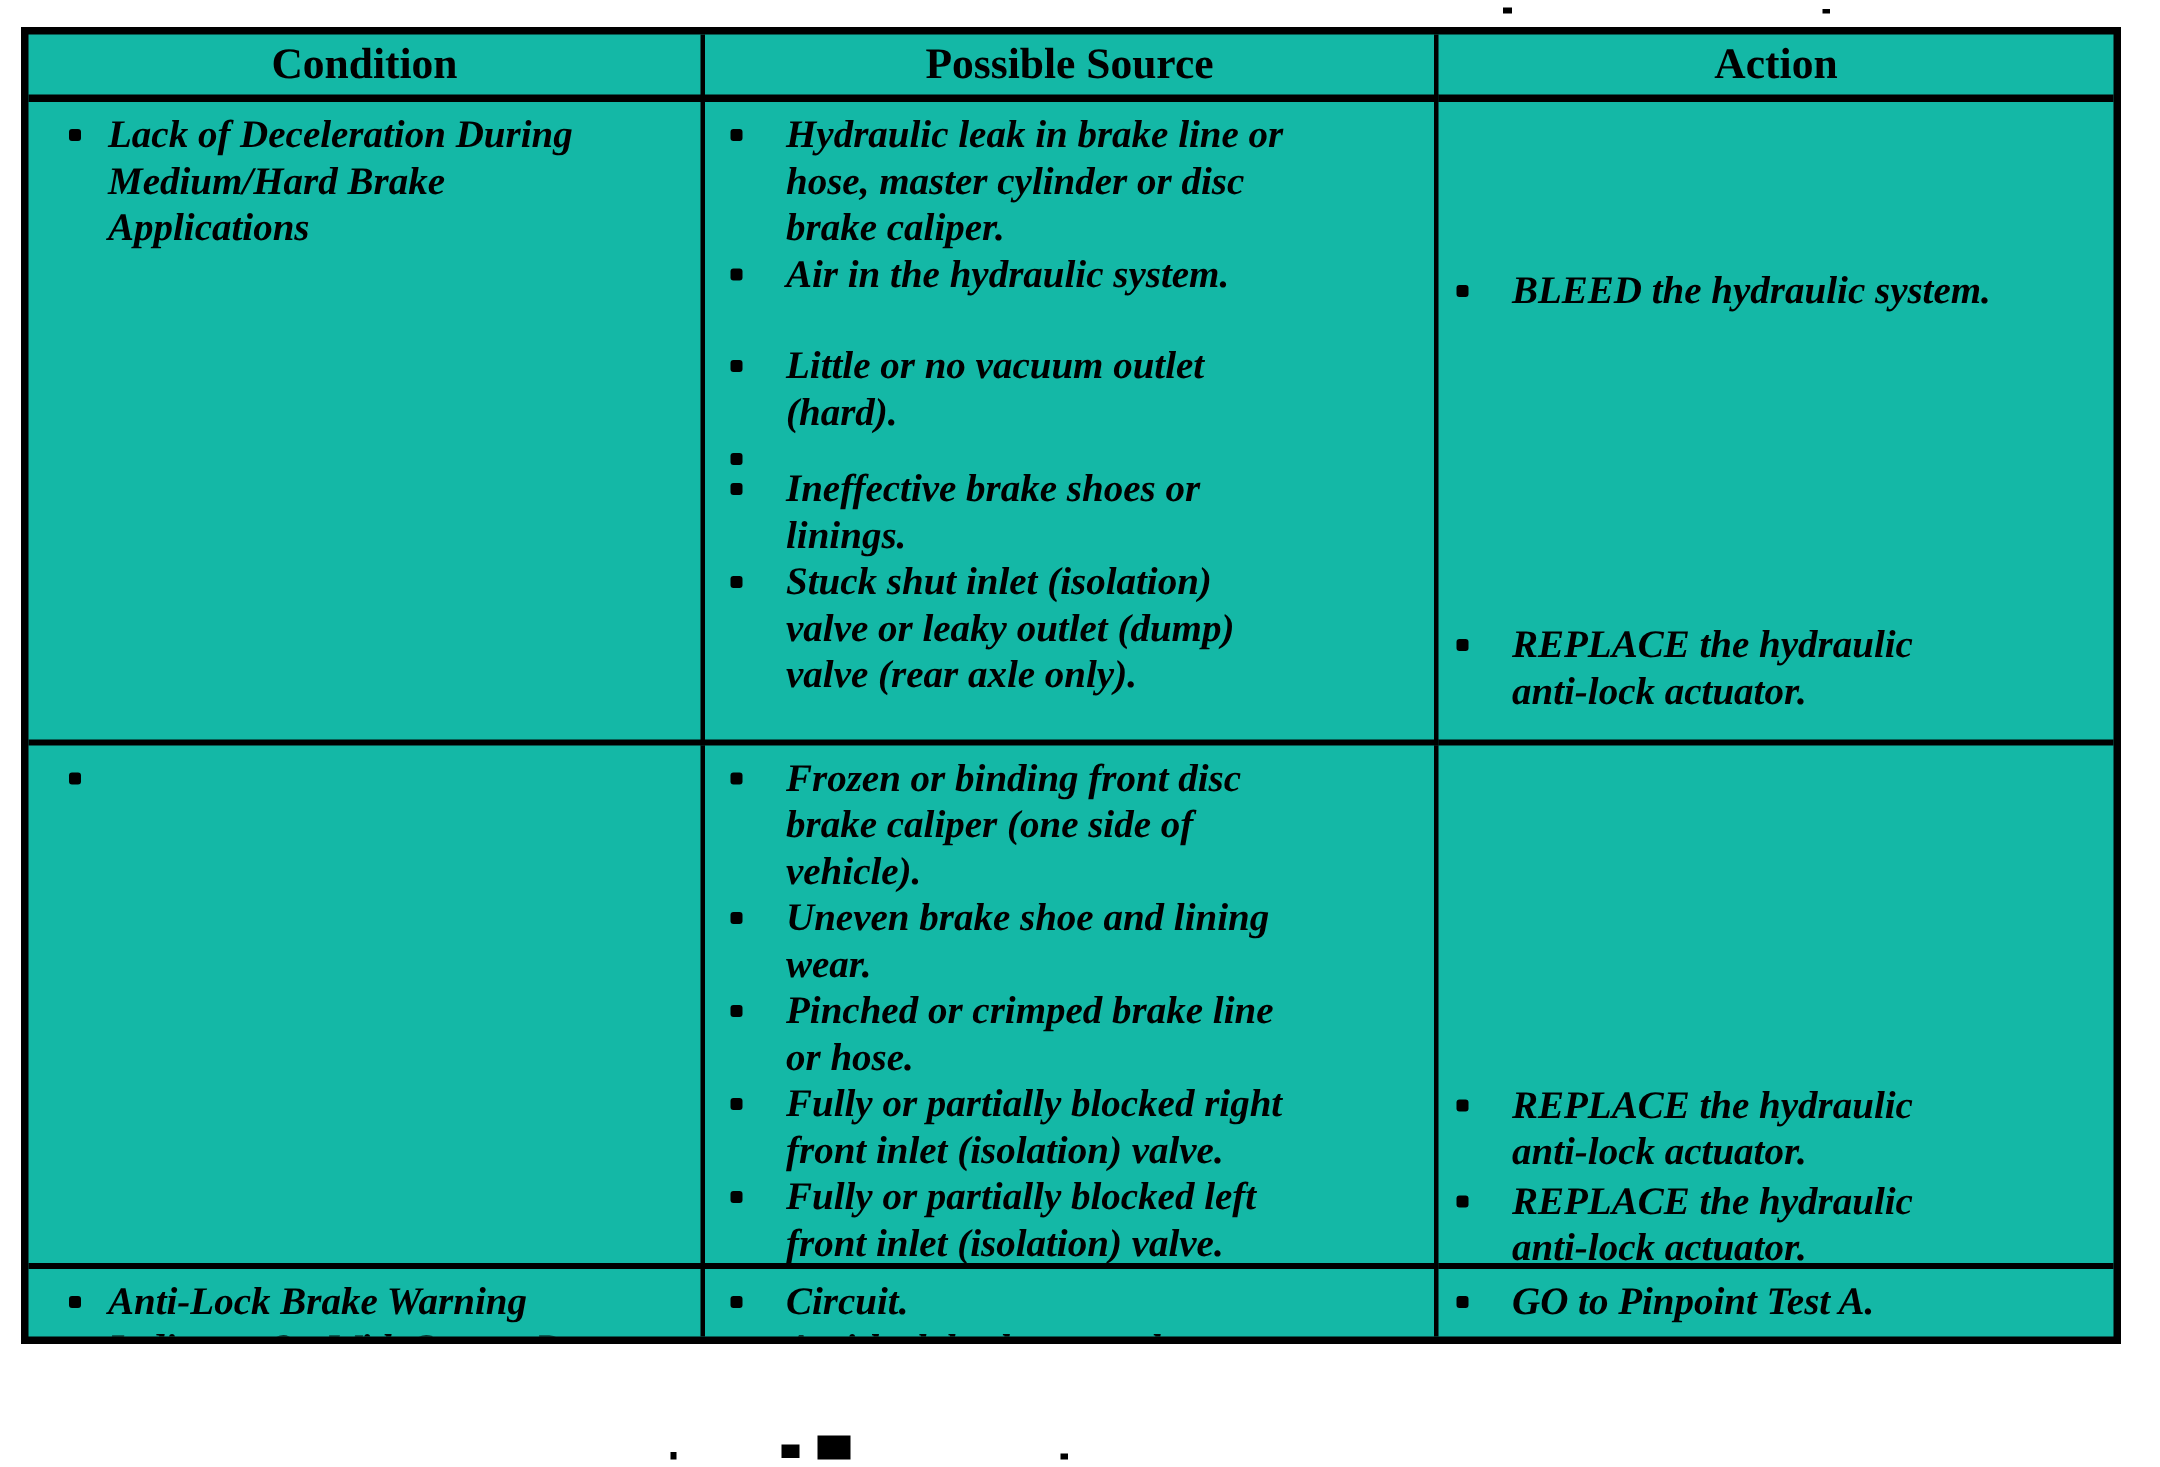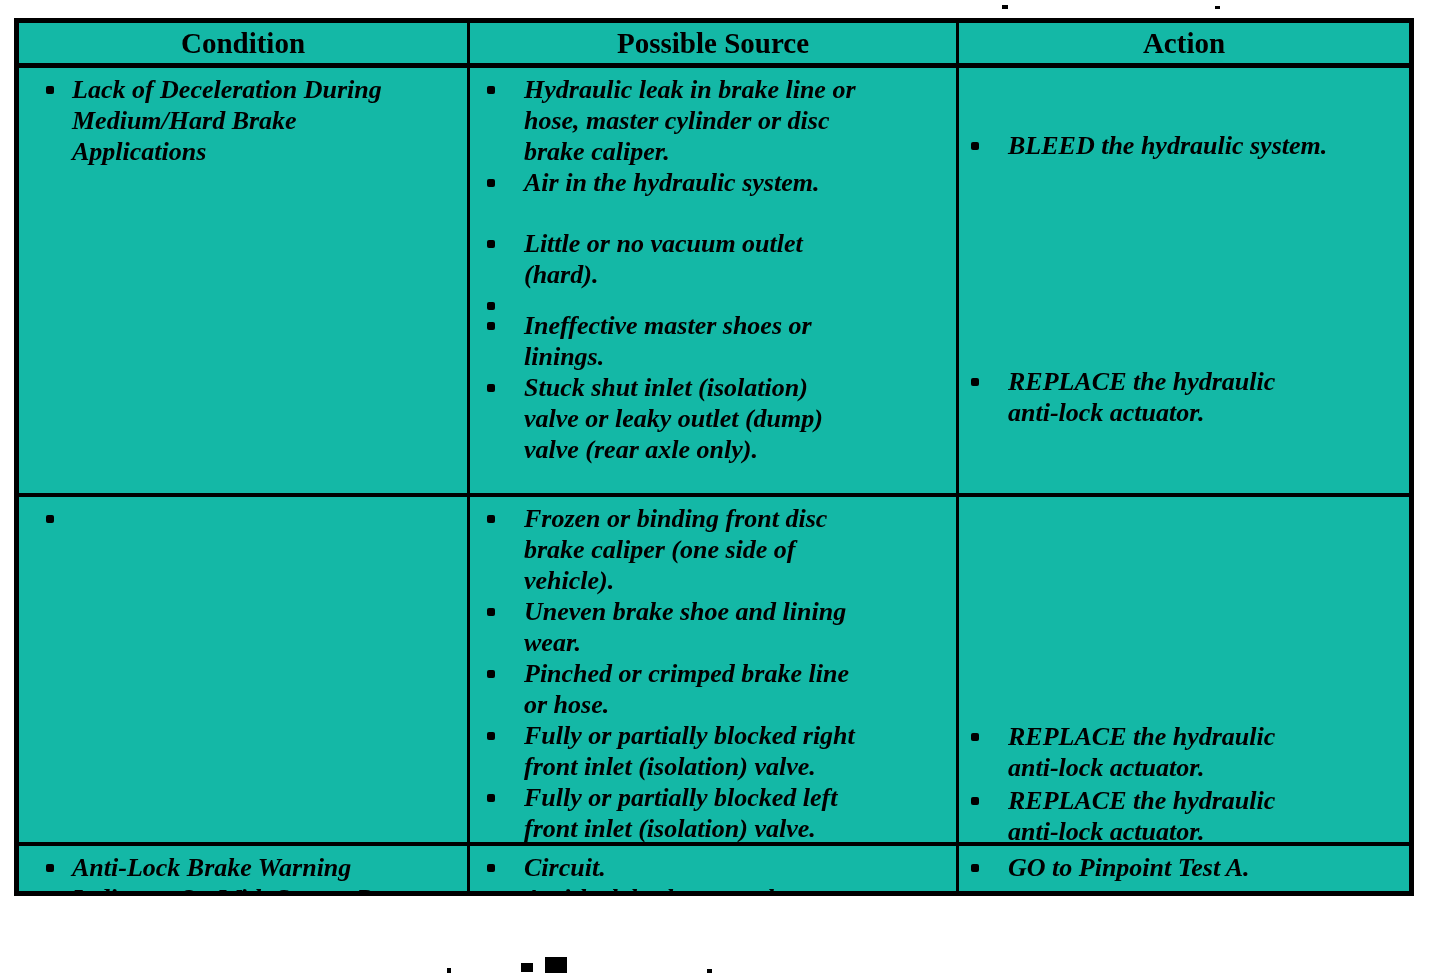--- a/index.html
+++ b/index.html
@@ -54,21 +54,21 @@
   .txt { white-space: pre-line; }
   
   .c-cond .bullet  { margin-left: 27px; }
   .c-cond .txt     { margin-left: 18px; }
   .c-src  .bullet  { margin-left: 17px; }
   .c-src  .txt     { margin-left: 29px; }
   .c-act  .bullet  { margin-left: 12px; }
   .c-act  .txt     { margin-left: 29px; }
   
   .gap30  { margin-top: 30px; }
-  .r1a1   { margin-top: 56px; }
+  .r1a1   { margin-top: 104px; }
   .r1a2   { margin-top: 205px; }
   .r2a1   { margin-top: 218px; }
   .r2a2   { margin-top: 2px; }
   
   .artifact { position: absolute; background: #000; }
 </style>
 </head>
 <body>
 
 <div class="page">
@@ -114,21 +114,21 @@
       <div class="item gap30">
         <span class="bullet"></span>
         <span class="txt">Little or no vacuum outlet
 (hard).</span>
       </div>
       <div class="item">
         <span class="bullet"></span>
       </div>
       <div class="item">
         <span class="bullet"></span>
-        <span class="txt">Ineffective master shoes or
+        <span class="txt">Ineffective brake shoes or
 linings.</span>
       </div>
       <div class="item">
         <span class="bullet"></span>
         <span class="txt">Stuck shut inlet (isolation)
 valve or leaky outlet (dump)
 valve (rear axle only).</span>
       </div>
     </div>
     <div class="cell body-cell c-act c-last">

